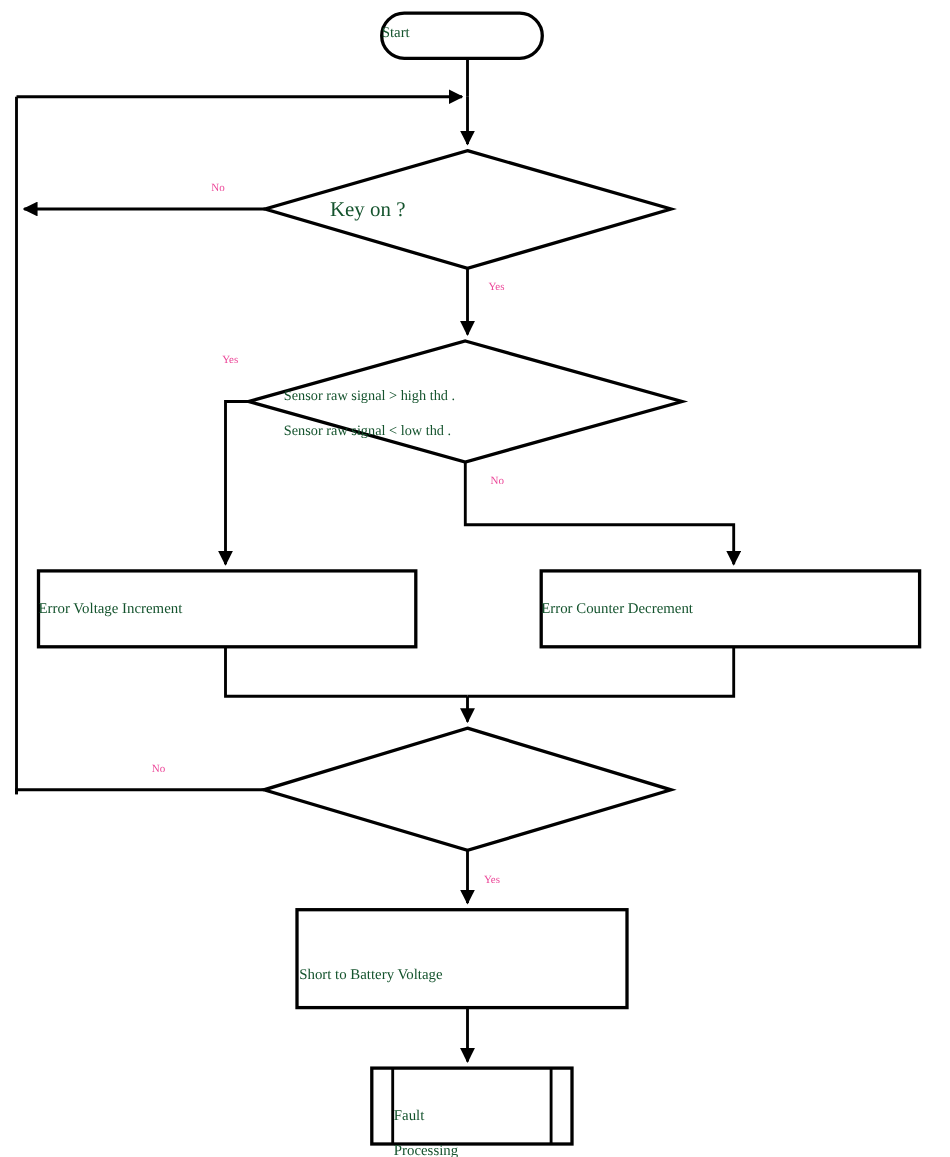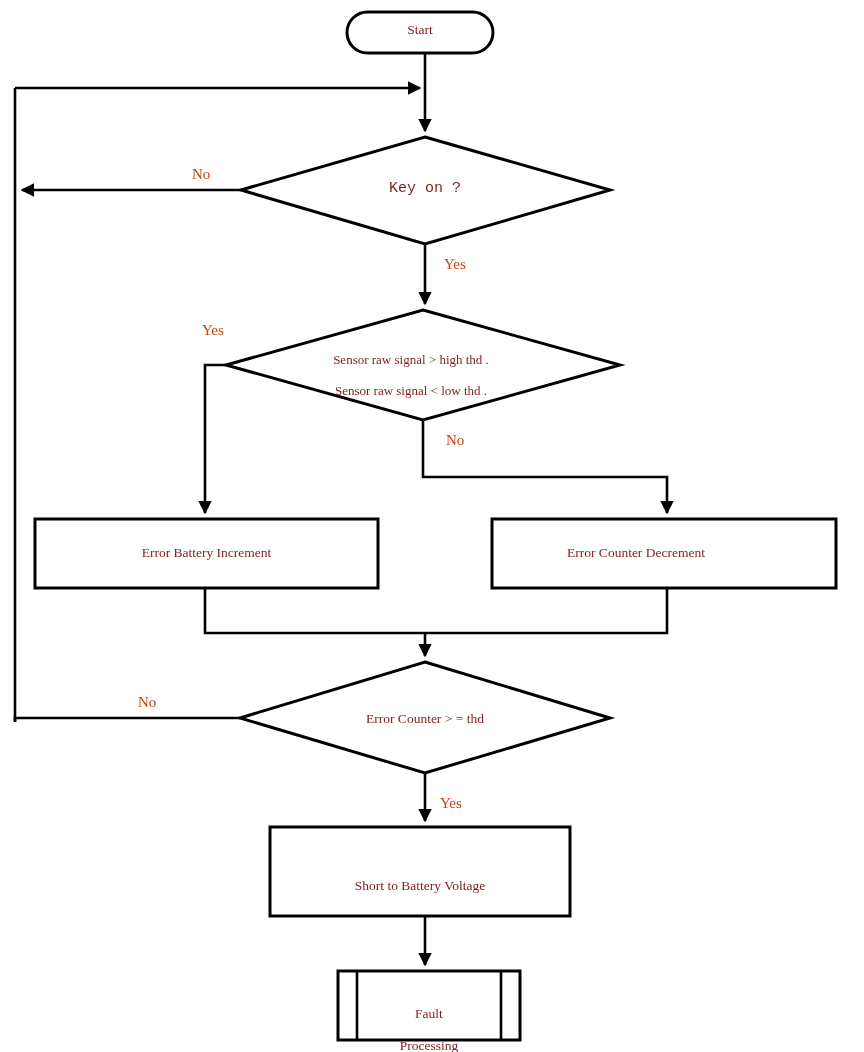--- a/index.html
+++ b/index.html
@@ -21,37 +21,36 @@
   }
   #flow-svg {
     position: absolute;
     left: 0;
     top: 0;
     width: 864px;
     height: 1052px;
   }
   .node-label {
     position: absolute;
-    text-align: center;
-    color: #7f1d1d;
+    color: #14532d;
     line-height: 1.18;
     white-space: pre-line;
     pointer-events: none;
     font-family: "Liberation Serif", "DejaVu Serif", serif;
   }
   .edge-label {
     position: absolute;
-    font-size: 15px;
-    color: #c2410c;
+    font-size: 10px;
+    color: #ec4899;
     font-family: "Liberation Serif", "DejaVu Serif", serif;
     white-space: nowrap;
   }
   .lbl-start    { left: 347px; top: 22px;  width: 146px; font-size: 13.5px; }
-  .lbl-d1       { left: 300px; top: 180px; width: 250px; font-size: 15px; font-family: Liberation Mono, monospace; }
-  .lbl-d2       { left: 246px; top: 337px; width: 330px; font-size: 13px; }
+  .lbl-d1       { left: 300px; top: 180px; width: 250px; font-size: 19px; }
+  .lbl-d2       { left: 258px; top: 337px; width: 330px; font-size: 13px; }
   .lbl-inc      { left: 35px;  top: 545px; width: 343px; font-size: 13.5px; }
   .lbl-dec      { left: 492px; top: 545px; width: 288px; font-size: 13.5px; }
   .lbl-d3       { left: 300px; top: 711px; width: 250px; font-size: 13.5px; }
   .lbl-malf     { left: 272px; top: 835px; width: 296px; font-size: 13.5px; }
   .lbl-fault    { left: 358px; top: 990px; width: 142px; font-size: 13.5px; }
   .malf-gap     { display: block; height: 11px; }
 </style>
 </head>
 <body>
 
@@ -115,25 +114,24 @@
 
   <div class="node-label lbl-start">Start</div>
 
   <div class="node-label lbl-d1">Key on ?</div>
 
   <div class="node-label lbl-d2">
     <div>Sensor raw signal &gt; high thd    .</div>
     <div>Sensor   raw signal &lt; low thd  .</div>
   </div>
 
-  <div class="node-label lbl-inc">Error Battery Increment</div>
+  <div class="node-label lbl-inc">Error Voltage Increment</div>
 
   <div class="node-label lbl-dec">Error Counter Decrement</div>
 
-  <div class="node-label lbl-d3">Error Counter &gt; = thd</div>
 
   <div class="node-label lbl-malf">
     <span class="malf-gap"></span>
     <div>Short to Battery Voltage</div>
   </div>
 
   <div class="node-label lbl-fault">
     <div>Fault</div>
     <div>Processing</div>
   </div>

